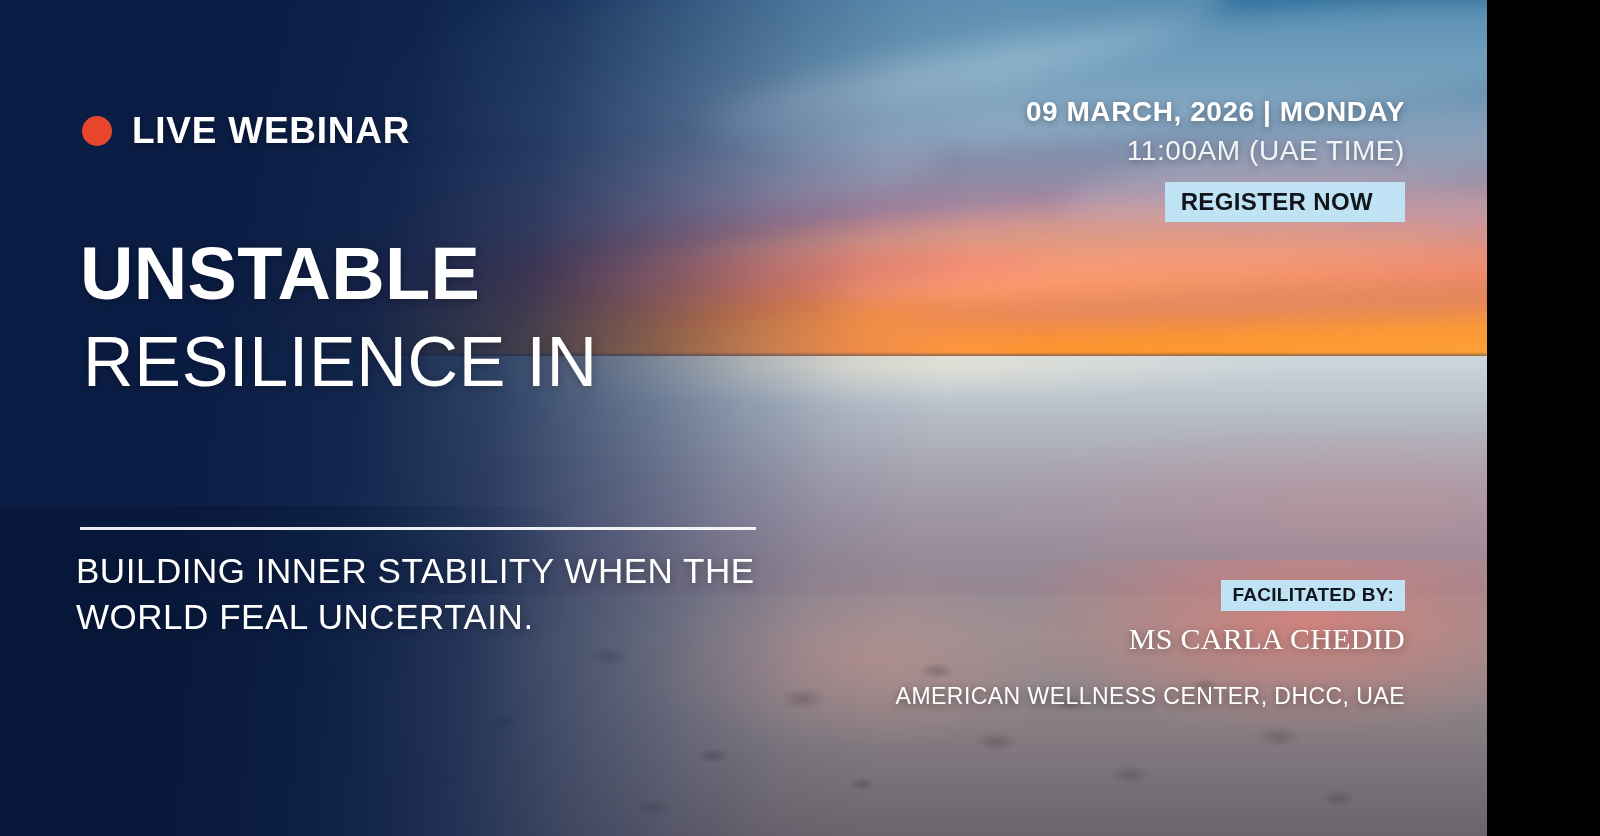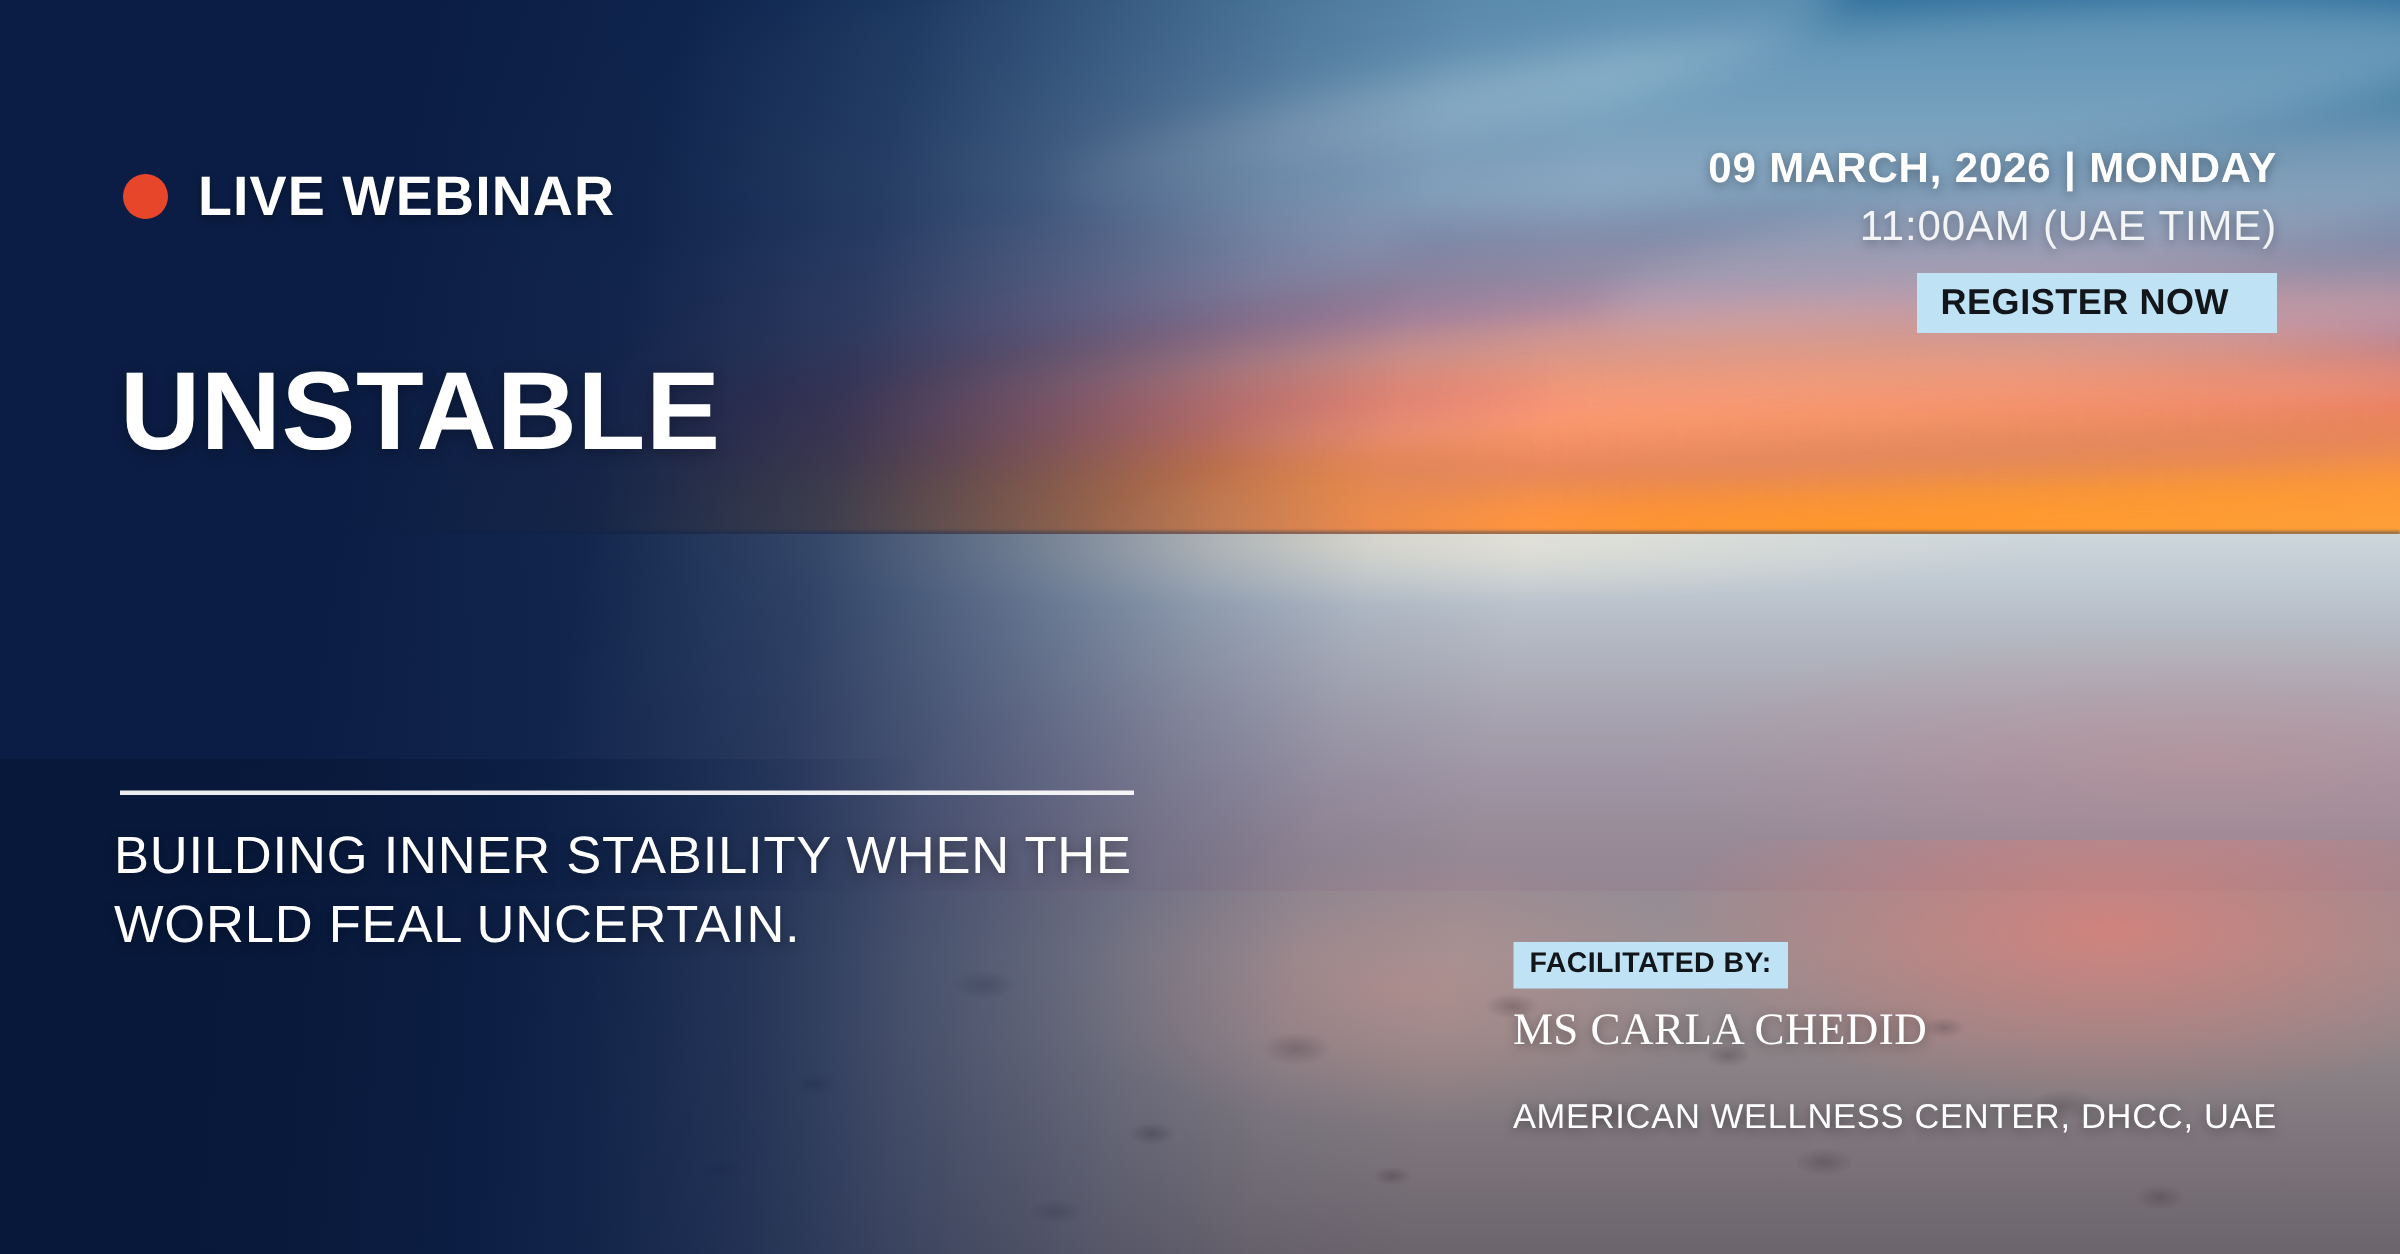--- a/index.html
+++ b/index.html
@@ -1,24 +1,24 @@
 <!DOCTYPE html>
 <html><head>
 <meta charset="utf-8">
 <style>
   html,body{margin:0;padding:0;background:#000;}
   *{box-sizing:border-box;}
 
   .banner{
     position:relative;
-    width:1600px;
+    width:1487px;
     height:836px;
     overflow:hidden;
     font-family:"Liberation Sans", sans-serif;
-    background:#0c4a6e;
+    background:#d946ef;
   }
 
   
   .photo{position:absolute;inset:0;}
 
   
   .sky{
     position:absolute;left:0;top:0;width:100%;height:356px;
     background:
       linear-gradient(170deg, rgba(255,255,255,.16) 0%, rgba(255,255,255,0) 38%),
@@ -219,21 +219,21 @@
   }
   .register-btn{
     display:inline-block;margin-top:12px;
     background:#bfe2f5;color:#12151a;
     font-size:24px;font-weight:700;letter-spacing:.015em;
     padding:7px 32px 8px 16px;line-height:1.05;
     border:0;cursor:pointer;font-family:inherit;
   }
 
   
-  .facbox{position:absolute;right:82px;top:628px;}
+  .facbox{position:absolute;right:82px;top:580px;text-align:right;}
   .fac-badge{
     display:inline-block;background:#bfe2f5;color:#12151a;
     font-size:19px;font-weight:700;letter-spacing:.015em;
     padding:5px 11px 6px 11px;line-height:1.05;
   }
   .fac-name{
     color:#fff;font-size:30px;font-weight:300;letter-spacing:.01em;line-height:1.3;
     margin-top:8px;text-shadow:0 2px 8px rgba(0,0,0,.40);font-family:Liberation Serif, serif;
   }
   .fac-role{
@@ -275,20 +275,21 @@
 
   <div class="content">
 
     <div class="live-row">
       <span class="live-dot"></span>
       <span class="live-text">LIVE WEBINAR</span>
     </div>
 
     <div class="headline">
       <div class="hl-1">UNSTABLE</div>
+      <div class="hl-2">RESILIENCE IN</div>
     </div>
     <div class="hl-rule"></div>
 
     <div class="subtitle">BUILDING INNER STABILITY WHEN THE WORLD FEAL UNCERTAIN.</div>
 
     <div class="datebox">
       <div class="date-line">09 MARCH, 2026 | MONDAY</div>
       <div class="time-line">11:00AM (UAE TIME)</div>
       <button class="register-btn">REGISTER NOW</button>
     </div>

